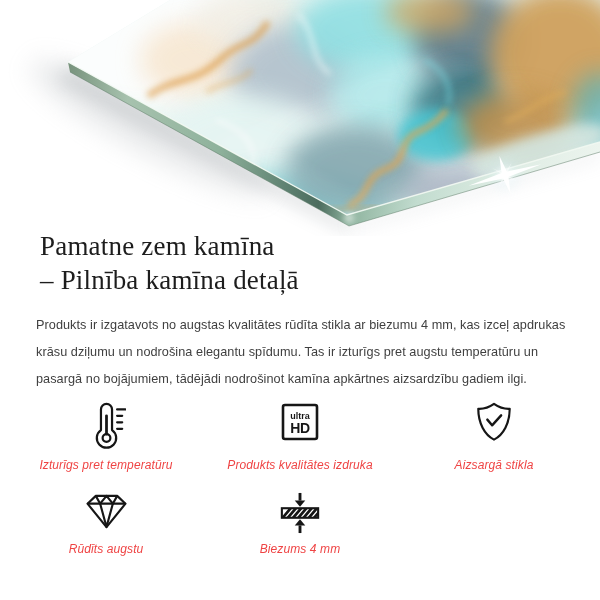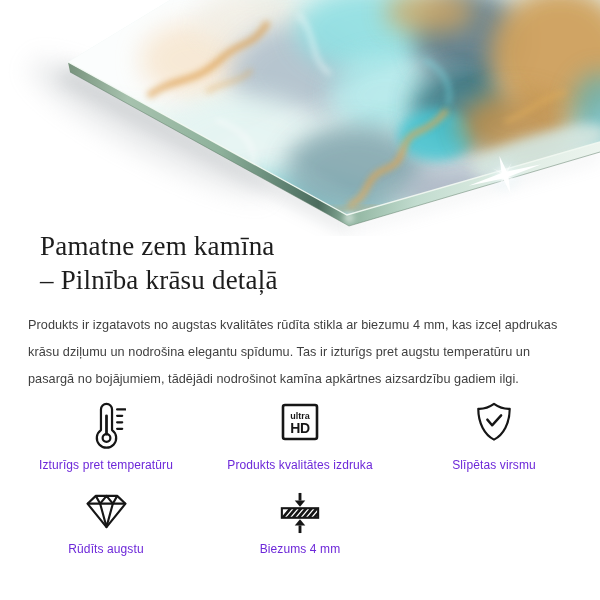--- a/index.html
+++ b/index.html
@@ -15,34 +15,34 @@
 
   .heading{
     position:absolute;left:40px;top:229px;margin:0;
     font-family:"Liberation Serif","DejaVu Serif",serif;
     font-size:27px;line-height:34px;font-weight:400;
     color:#1d1d1d;letter-spacing:0.2px;white-space:nowrap;
   }
   .heading span{display:block;}
 
   .desc{
-    position:absolute;left:28px;top:312px;width:545px;margin:0;
+    position:absolute;left:36px;top:312px;width:545px;margin:0;
     font-size:12.7px;line-height:26.8px;color:#3f3f3f;letter-spacing:0.05px;
   }
 
   .features{
     position:absolute;left:9px;top:402px;width:582px;
     display:grid;grid-template-columns:repeat(3,1fr);row-gap:19px;
   }
   .feature{display:flex;flex-direction:column;align-items:center;}
   .icon-wrap{height:48px;display:flex;justify-content:center;}
   .feature:nth-child(n+4) .icon-wrap{height:42px;}
   .feature-label{
-    margin-top:7px;font-size:12px;line-height:16px;color:#6d28d9;
-    letter-spacing:0.1px;text-align:center;white-space:nowrap;
+    margin-top:7px;font-size:12px;line-height:16px;color:#ef4444;
+    letter-spacing:0.1px;text-align:center;white-space:nowrap;font-style:italic;
   }
 </style>
 </head>
 <body>
 
 <div class="canvas">
 
   <div class="hero">
     <svg width="600" height="236" viewBox="0 0 600 236">
       <defs>
@@ -134,21 +134,21 @@
           <path d="M-10,-10 L0,-1.5 L10,10 L0,1.5 Z" fill="#ffffff" opacity="0.5"></path>
           <path d="M-10,10 L0,1.5 L10,-10 L0,-1.5 Z" fill="#ffffff" opacity="0.5"></path>
           <circle r="3" fill="#ffffff"></circle>
         </g>
       </g>
     </svg>
   </div>
 
   <h1 class="heading">
     <span>Pamatne zem kamīna</span>
-    <span>– Pilnība krāsu detaļā</span>
+    <span>– Pilnība kamīna detaļā</span>
   </h1>
 
   <p class="desc">Produkts ir izgatavots no augstas kvalitātes rūdīta stikla ar biezumu 4 mm, kas izceļ apdrukas krāsu dziļumu un nodrošina elegantu spīdumu. Tas ir izturīgs pret augstu temperatūru un pasargā no bojājumiem, tādējādi nodrošinot kamīna apkārtnes aizsardzību gadiem ilgi.</p>
 
   <div class="features">
 
     <div class="feature">
       <div class="icon-wrap">
         <svg width="39" height="48" viewBox="-21 -27 42 52">
           <g stroke="#161616" fill="none" stroke-linecap="round">
@@ -175,21 +175,21 @@
 
     <div class="feature">
       <div class="icon-wrap">
         <svg width="38" height="40" viewBox="-19 -21 38 42">
           <g stroke="#161616" fill="none" stroke-linecap="round" stroke-linejoin="round">
             <path d="M0,-19 C5,-15.5 11,-13.5 16.5,-13.8 C16.5,1 10,13.5 0,18.5 C-10,13.5 -16.5,1 -16.5,-13.8 C-11,-13.5 -5,-15.5 0,-19 Z" stroke-width="2.3"></path>
             <path d="M-7,-2.5 L-2,3.5 L7.5,-7" stroke-width="2.5"></path>
           </g>
         </svg>
       </div>
-      <div class="feature-label">Slīpētas virsmu</div>
+      <div class="feature-label">Aizsargā stikla</div>
     </div>
 
     <div class="feature">
       <div class="icon-wrap">
         <svg width="45" height="37" viewBox="-23 -19 46 38">
           <g stroke="#161616" fill="none" stroke-width="2.2" stroke-linejoin="round">
             <path d="M-11,-15 L11,-15 L19.5,-7 L0,17 L-19.5,-7 Z"></path>
             <path d="M-19.5,-7 L19.5,-7"></path>
             <path d="M-11,-15 L-6.5,-7 L0,-15 L6.5,-7 L11,-15"></path>
             <path d="M-6.5,-7 L0,17 L6.5,-7"></path>

